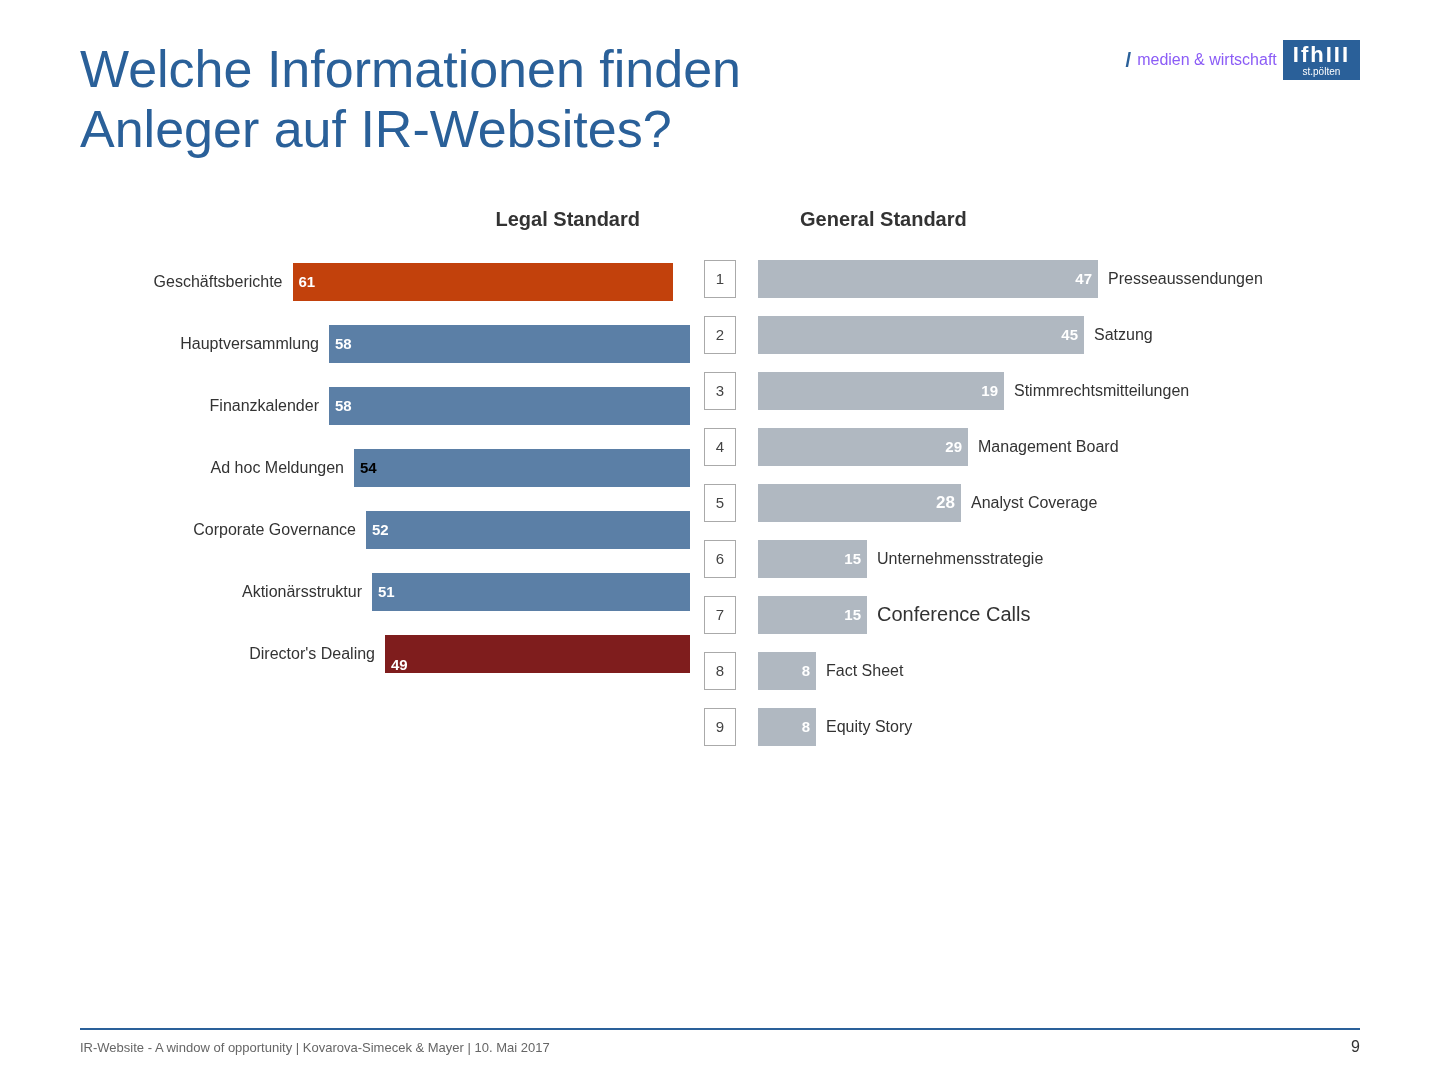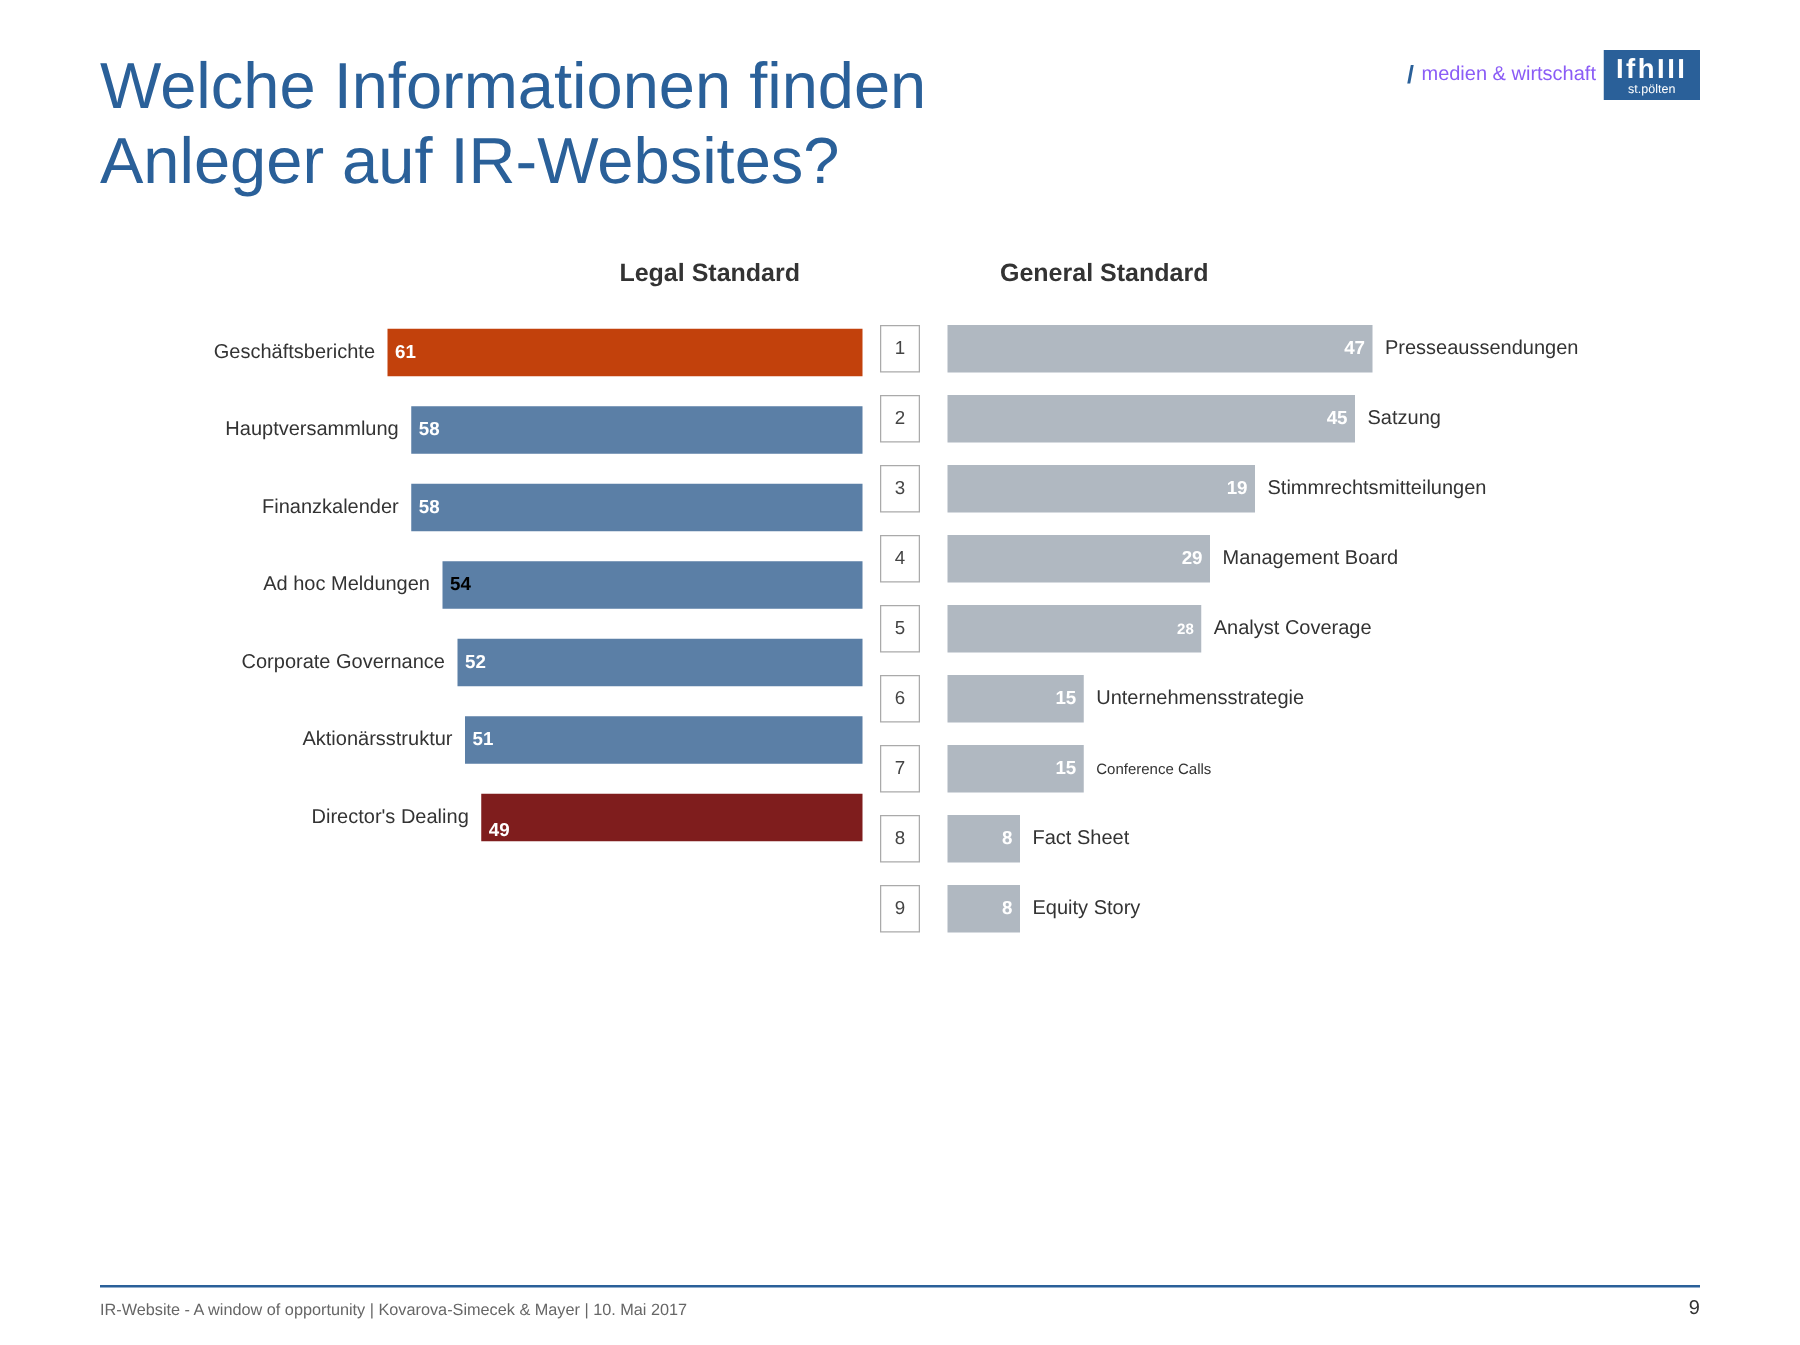--- a/index.html
+++ b/index.html
@@ -137,21 +137,21 @@
   </div>
 
   <div style="display:flex; margin-top: 10px;">
 
     <div style="flex:1; display:flex; flex-direction:column;">
       <div style="text-align:right; padding-right:50px; margin-bottom:20px; height:40px; display:flex; align-items:center; justify-content:flex-end;">
         <span class="column-title">Legal Standard</span>
       </div>
 
       <div id="left-bars">
-          <div style="display: flex; align-items: center; height: 44px; margin-bottom: 18px; justify-content: flex-end;">
+          <div style="display: flex; align-items: center; height: 44px; margin-bottom: 18px; justify-content: center;">
             <span style="font-size: 16px; color: rgb(51, 51, 51); white-space: nowrap; margin-right: 10px; min-width: 185px; text-align: right;">Geschäftsberichte</span>
             <div style="background: #c2410c; height: 38px; width: 380px; display: flex; align-items: center; padding-left: 6px;">
               <span style="font-size: 15px; font-weight: bold; color: white;">61</span>
             </div>
           </div>
           <div style="display: flex; align-items: center; height: 44px; margin-bottom: 18px; justify-content: flex-end;">
             <span style="font-size: 16px; color: rgb(51, 51, 51); white-space: nowrap; margin-right: 10px; min-width: 185px; text-align: right;">Hauptversammlung</span>
             <div style="background: rgb(91, 127, 166); height: 38px; width: 361px; display: flex; align-items: center; padding-left: 6px;">
               <span style="font-size: 15px; font-weight: bold; color: white;">58</span>
             </div>
@@ -229,35 +229,35 @@
             <span style="font-size: 16px; color: rgb(51, 51, 51); white-space: nowrap; margin-left: 10px;">Stimmrechtsmitteilungen</span>
           </div>
           <div style="display: flex; align-items: center; height: 38px; margin-bottom: 18px;">
             <div style="background: rgb(176, 184, 193); height: 38px; width: 210px; display: flex; align-items: center; justify-content: flex-end; padding-right: 6px; margin-left: 8px; flex-shrink: 0;">
               <span style="font-size: 15px; font-weight: bold; color: white;">29</span>
             </div>
             <span style="font-size: 16px; color: rgb(51, 51, 51); white-space: nowrap; margin-left: 10px;">Management Board</span>
           </div>
           <div style="display: flex; align-items: center; height: 38px; margin-bottom: 18px;">
             <div style="background: rgb(176, 184, 193); height: 38px; width: 203px; display: flex; align-items: center; justify-content: flex-end; padding-right: 6px; margin-left: 8px; flex-shrink: 0;">
-              <span style="font-size: 12px; font-weight: bold; color: white;">28</span>
+              <span style="font-size: 17px; font-weight: bold; color: white;">28</span>
             </div>
             <span style="font-size: 16px; color: rgb(51, 51, 51); white-space: nowrap; margin-left: 10px;">Analyst Coverage</span>
           </div>
           <div style="display: flex; align-items: center; height: 38px; margin-bottom: 18px;">
             <div style="background: rgb(176, 184, 193); height: 38px; width: 109px; display: flex; align-items: center; justify-content: flex-end; padding-right: 6px; margin-left: 8px; flex-shrink: 0;">
               <span style="font-size: 15px; font-weight: bold; color: white;">15</span>
             </div>
             <span style="font-size: 16px; color: rgb(51, 51, 51); white-space: nowrap; margin-left: 10px;">Unternehmensstrategie</span>
           </div>
           <div style="display: flex; align-items: center; height: 38px; margin-bottom: 18px;">
             <div style="background: rgb(176, 184, 193); height: 38px; width: 109px; display: flex; align-items: center; justify-content: flex-end; padding-right: 6px; margin-left: 8px; flex-shrink: 0;">
               <span style="font-size: 15px; font-weight: bold; color: white;">15</span>
             </div>
-            <span style="font-size: 12px; color: rgb(51, 51, 51); white-space: nowrap; margin-left: 10px;">Conference Calls</span>
+            <span style="font-size: 20px; color: rgb(51, 51, 51); white-space: nowrap; margin-left: 10px;">Conference Calls</span>
           </div>
           <div style="display: flex; align-items: center; height: 38px; margin-bottom: 18px;">
             <div style="background: rgb(176, 184, 193); height: 38px; width: 58px; display: flex; align-items: center; justify-content: flex-end; padding-right: 6px; margin-left: 8px; flex-shrink: 0;">
               <span style="font-size: 15px; font-weight: bold; color: white;">8</span>
             </div>
             <span style="font-size: 16px; color: rgb(51, 51, 51); white-space: nowrap; margin-left: 10px;">Fact Sheet</span>
           </div>
           <div style="display: flex; align-items: center; height: 38px; margin-bottom: 18px;">
             <div style="background: rgb(176, 184, 193); height: 38px; width: 58px; display: flex; align-items: center; justify-content: flex-end; padding-right: 6px; margin-left: 8px; flex-shrink: 0;">
               <span style="font-size: 15px; font-weight: bold; color: white;">8</span>

